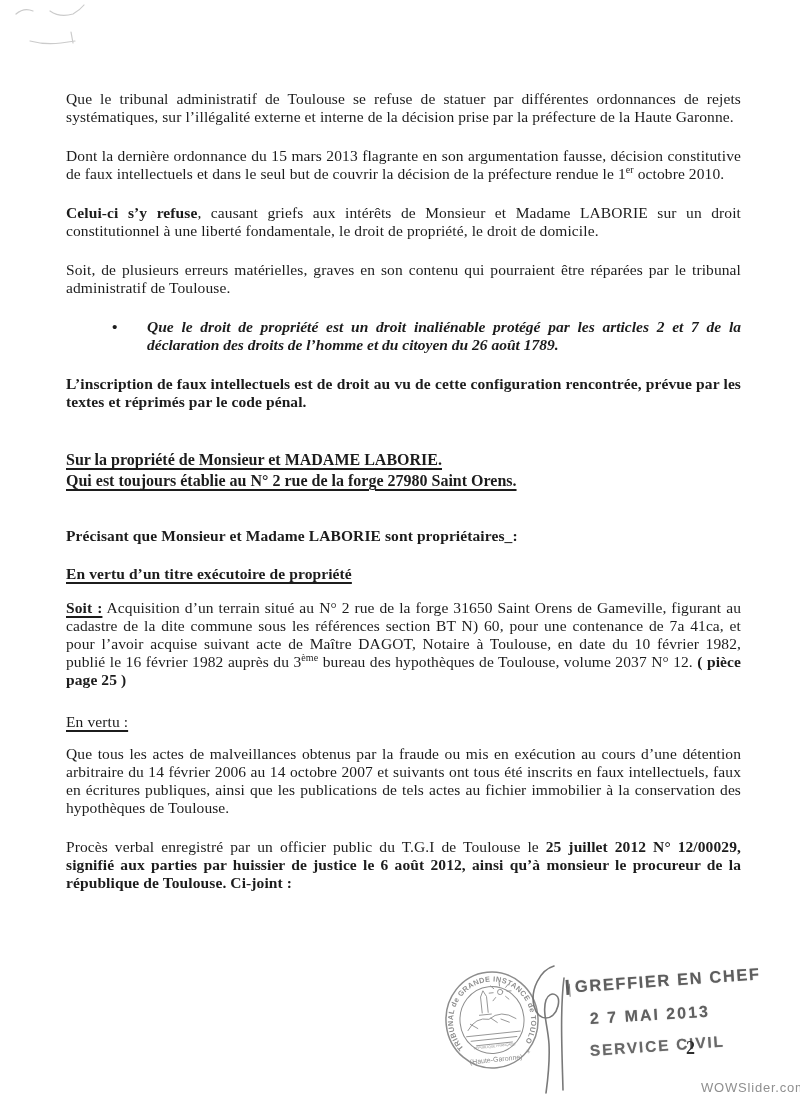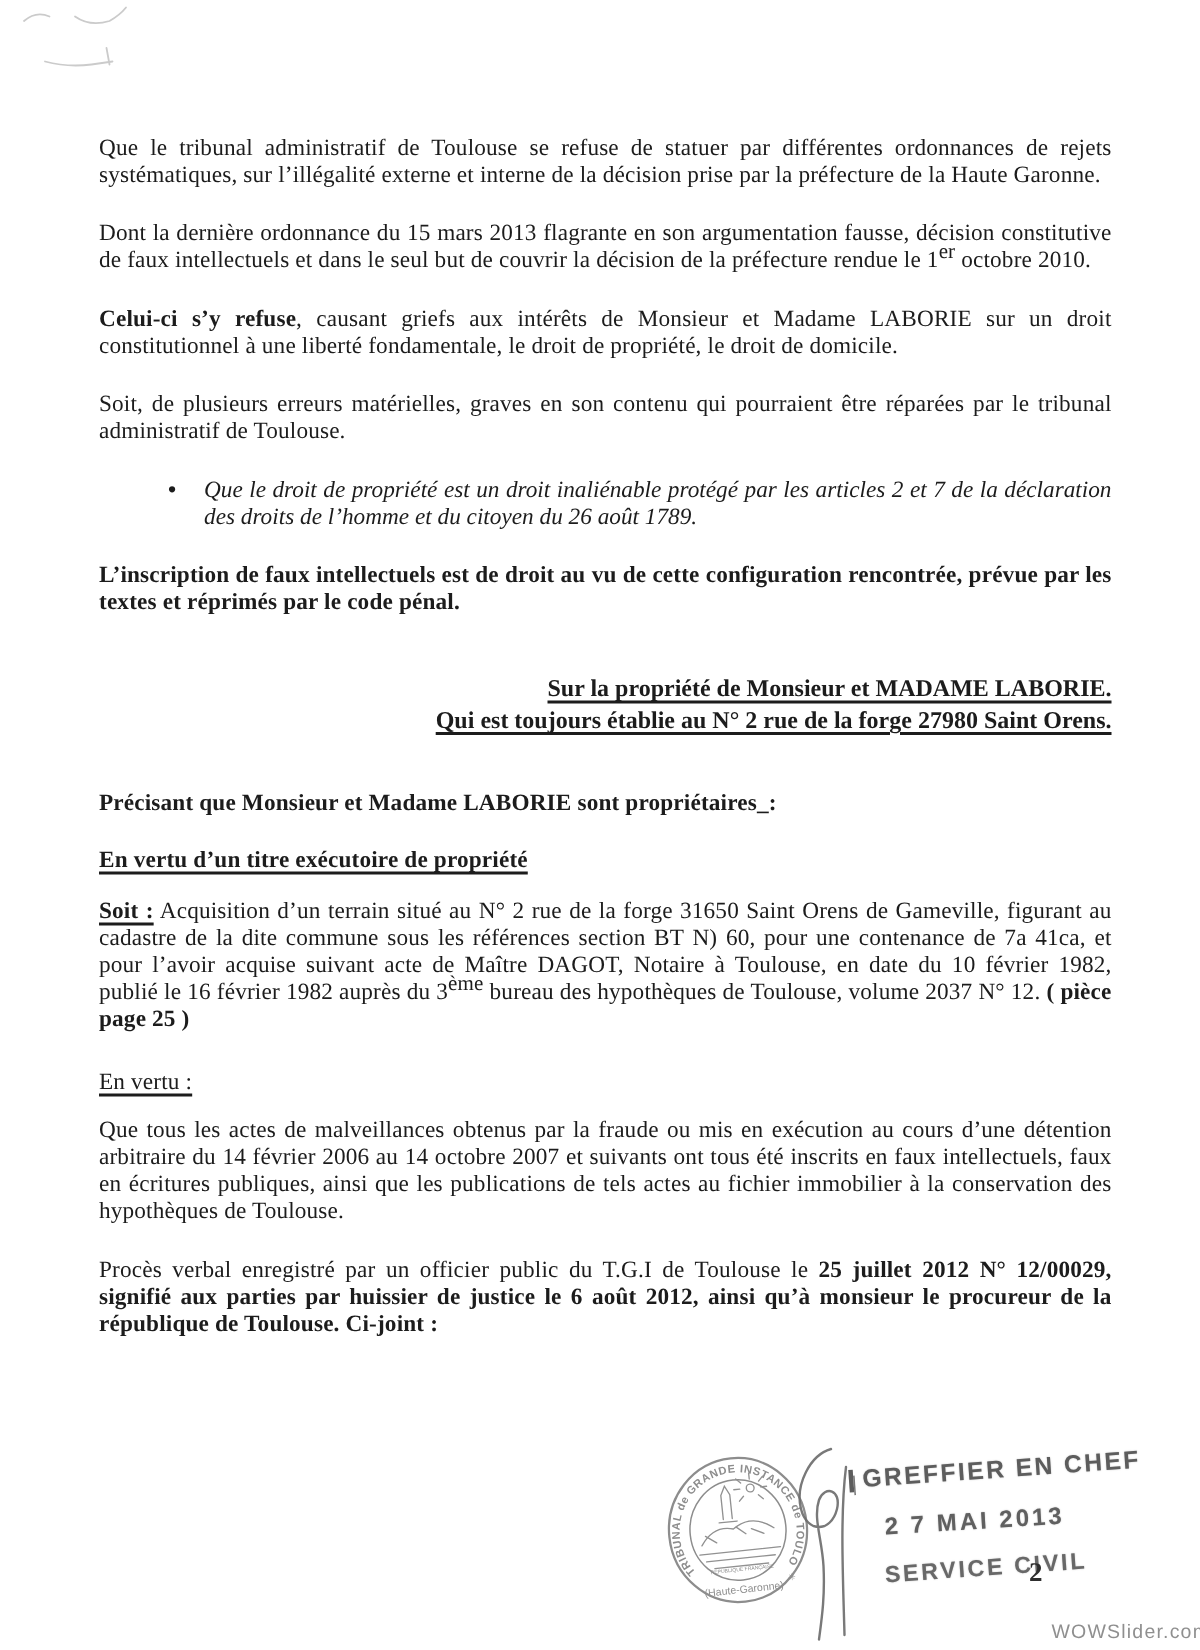--- a/index.html
+++ b/index.html
@@ -20,32 +20,32 @@
   }
   .doc p{
     margin:0 0 21px 0;
     font-size:15.5px;
     line-height:18px;
     text-align:justify;
     letter-spacing:.1px;
   }
   b,.b{font-weight:bold;}
   .u{text-decoration:underline;text-decoration-thickness:1.5px;text-underline-offset:3px;}
-  sup{font-size:14px;line-height:0;vertical-align:super;}
+  sup{font-size:10px;line-height:0;vertical-align:super;}
   .bullet-row{
     display:flex;
     margin:0 0 21px 46px;
     font-size:15.5px;line-height:18px;
   }
   .bullet-marker{width:24px;flex:0 0 24px;font-weight:bold;}
-  .bullet-text{font-weight:normal;font-style:italic;text-align:justify;}
+  .bullet-text{font-weight:bold;font-style:italic;text-align:justify;margin-left:11px;}
   .para-bold{font-weight:bold;}
   .para-bold.sp-after{margin-bottom:38px !important;}
   .heading{
-    text-align:right;
+    text-align:left;
     font-weight:bold;
     font-size:16px;
     line-height:21px;
     margin:0 0 36px 0;
   }
   .heading .u{text-decoration-thickness:1.7px;}
   .precisant{font-weight:bold;margin-bottom:20px !important;}
   .sub-head{font-weight:bold;margin-bottom:16px !important;}
   .soit-para{margin-bottom:24px !important;}
   .envertu2{font-weight:normal;margin-bottom:14px !important;}

